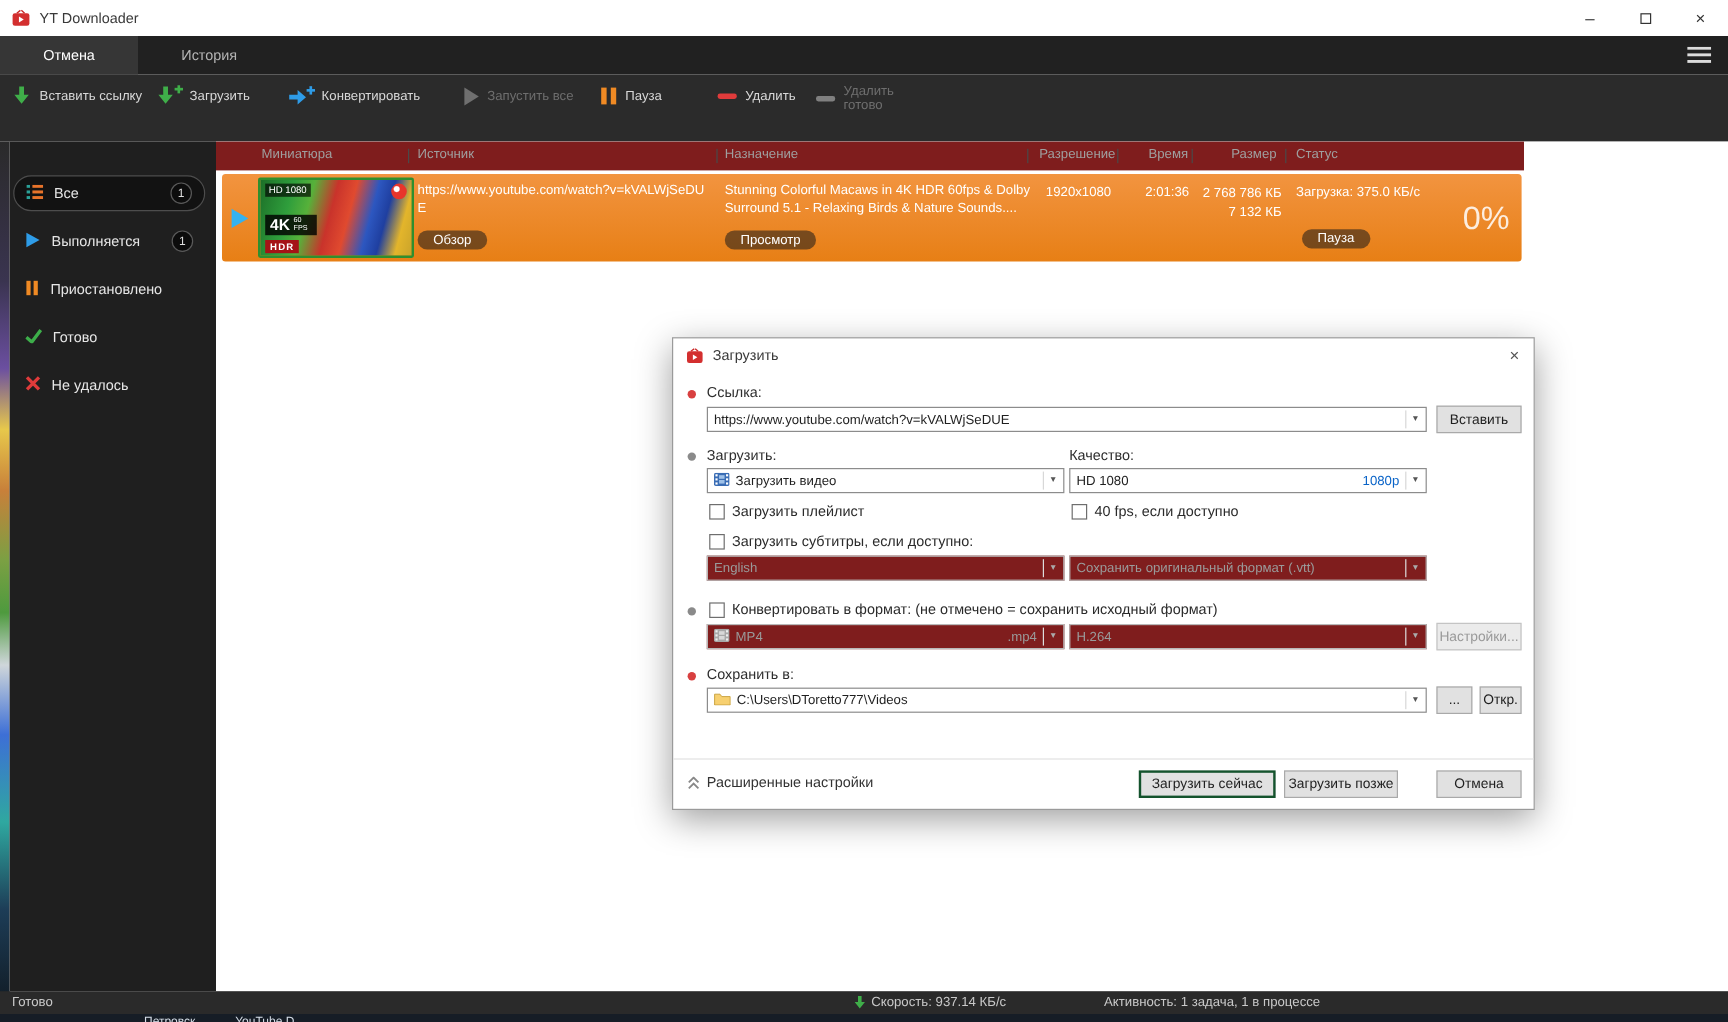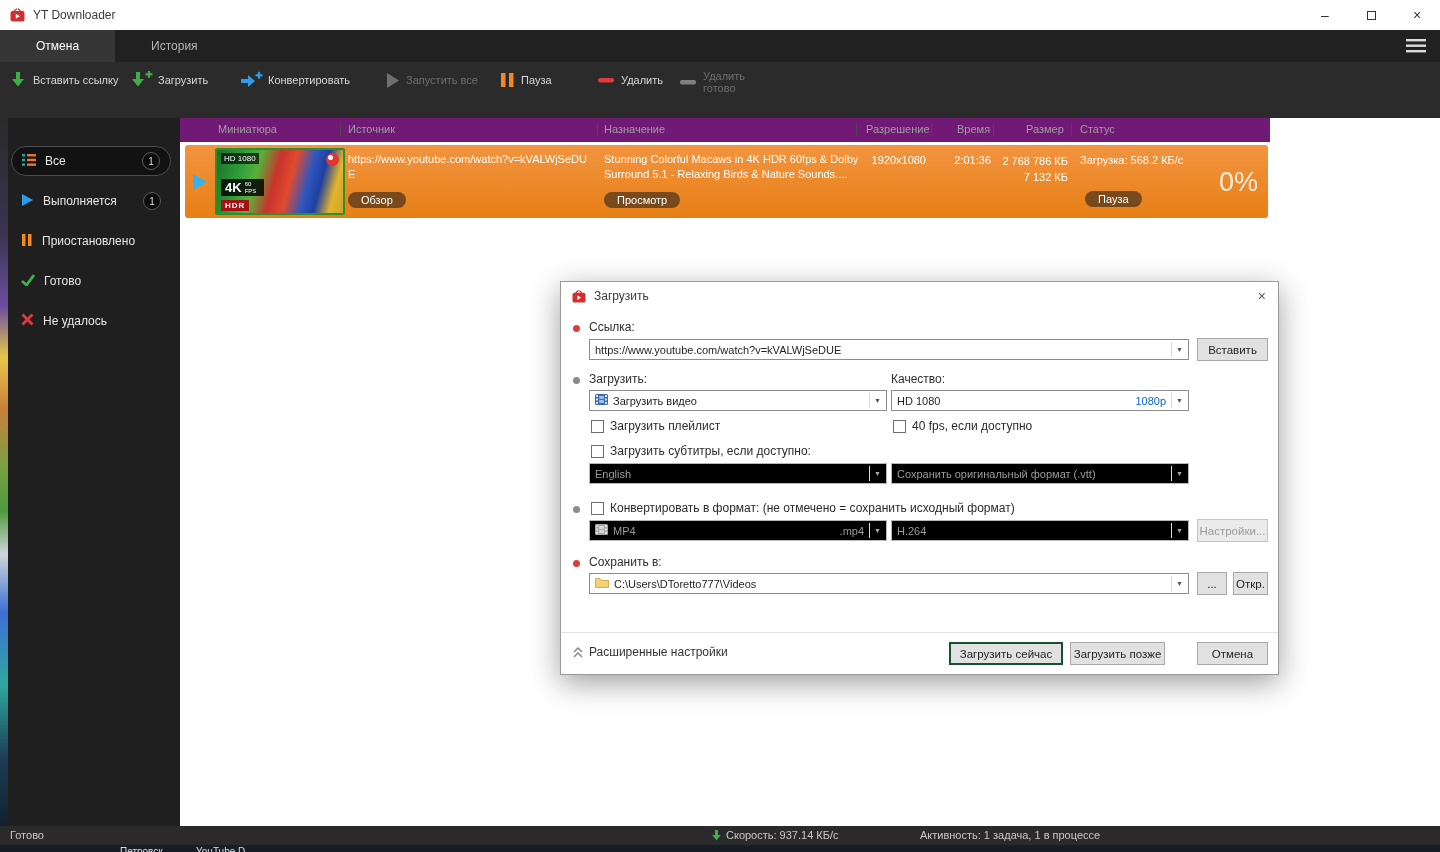--- a/index.html
+++ b/index.html
@@ -27,21 +27,21 @@
 
   
   .toolbar { position:absolute; left:0; top:62px; width:1440px; height:56px; background:#2b2b2b; }
   .tool { position:absolute; top:8px; display:flex; align-items:center; gap:5px; color:#d8d8d8; font-size:11px; }
   .tool .ticon { height:19px; display:flex; align-items:center; }
   .tool.disabled { color:#6e6e6e; }
   .chev { position:absolute; top:80px; font-size:9px; color:#9b9b9b; }
   .more-tool { position:absolute; top:82px; }
 
   
-  .table-header { position:absolute; left:180px; top:118px; width:1090px; height:24px; background:#701a75; color:#9f9f9f; font-size:11px; }
+  .table-header { position:absolute; left:180px; top:118px; width:1090px; height:24px; background:#7f1d1d; color:#9f9f9f; font-size:11px; }
   .th { position:absolute; top:5px; white-space:nowrap; }
   .th-sep { position:absolute; top:6px; width:1px; height:12px; background:#4a4a4a; }
 
   
   .content-bg { position:absolute; left:180px; top:118px; width:1260px; height:708px; background:#fff; }
 
   
   .sidebar { position:absolute; left:8px; top:118px; width:172px; height:708px; background:#1f1f1f; }
   .side-item { position:absolute; left:3px; width:160px; height:30px; border-radius:15px; display:flex; align-items:center; gap:9px; padding:0 10px; color:#e6e6e6; font-size:12px; }
   .side-item.selected { background:#121212; border:1px solid #4d4d4d; }
@@ -82,21 +82,21 @@
   .dlg-title { position:absolute; left:0; top:0; width:100%; height:28px; display:flex; align-items:center; }
   .dlg-title .app-logo { margin-left:11px; }
   .dlg-title .t { margin-left:8px; font-size:12px; color:#3a3a3a; }
   .dlg-close { position:absolute; right:12px; top:6px; font-size:14px; color:#555; }
   .bullet { position:absolute; width:7px; height:7px; border-radius:50%; }
   .bullet.red { background:#d84040; } .bullet.gray { background:#8a8a8a; }
   .dlabel { position:absolute; white-space:nowrap; }
   .combo { position:absolute; height:21px; background:#fff; border:1px solid #8c8c8c; display:flex; align-items:center; padding:0 5px; font-size:11px; color:#1f1f1f; gap:5px; }
   .combo .grow { flex:1; overflow:hidden; white-space:nowrap; }
   .combo .arrow { font-size:7px; color:#555; padding-left:4px; border-left:1px solid #d8d8d8; height:15px; display:flex; align-items:center; }
-  .combo.disabled { background:#000000; color:#9a9a9a; border-color:#b8b8b8; }
+  .combo.disabled { background:#7f1d1d; color:#9a9a9a; border-color:#b8b8b8; }
   .combo.disabled .arrow { color:#aaa; border-left-color:#ddd; }
   .combo .tag { color:#0a64c8; }
   .combo .ext { color:#9a9a9a; }
   .btn { position:absolute; height:23px; background:#e1e1e1; border:1px solid #a9a9a9; font-size:11.5px; color:#1f1f1f; display:flex; align-items:center; justify-content:center; }
   .btn.default { border:2px solid #14532d; }
   .btn.disabled { color:#9a9a9a; background:#ebebeb; border-color:#c4c4c4; }
   .check { position:absolute; display:flex; align-items:center; gap:6px; font-size:12px; color:#2b2b2b; white-space:nowrap; }
   .checkbox { width:13px; height:13px; background:#fff; border:1px solid #6e6e6e; flex:none; }
   .dlg-hr { position:absolute; left:0; top:350px; width:100%; height:1px; background:#e2e2e2; }
   .advanced { position:absolute; left:12px; top:363px; display:flex; align-items:center; gap:6px; color:#333; }
@@ -305,21 +305,21 @@
     <div class="cell-src">https://www.youtube.com/watch?v=kVALWjSeDUE</div>
     <span class="pill" style="left:163px;top:47px">Обзор</span>
     <div class="cell-dst">Stunning Colorful Macaws in 4K HDR 60fps &amp; Dolby Surround 5.1 - Relaxing Birds &amp; Nature Sounds....</div>
     <span class="pill" style="left:419px;top:47px">Просмотр</span>
     <div class="cell-res">1920x1080</div>
     <div class="cell-time">2:01:36</div>
     <div class="cell-size">
       <div>2 768 786 КБ</div>
       <div>7 132 КБ</div>
     </div>
-    <div class="cell-status">Загрузка: 568.2 КБ/с</div>
+    <div class="cell-status">Загрузка: 375.0 КБ/с</div>
     <span class="pill" style="left:900px;top:46px">Пауза</span>
     <div class="percent">0%</div>
   </div>
 
   <div class="statusbar">
     <span class="sb-ready">Готово</span>
     <span class="sb-speed">
       <svg width="9" height="11">
           <polygon points="3,0 6,0 6,5 8.8,5 4.5,10.5 0.2,5 3,5" fill="#3fae49"></polygon>
         </svg>

